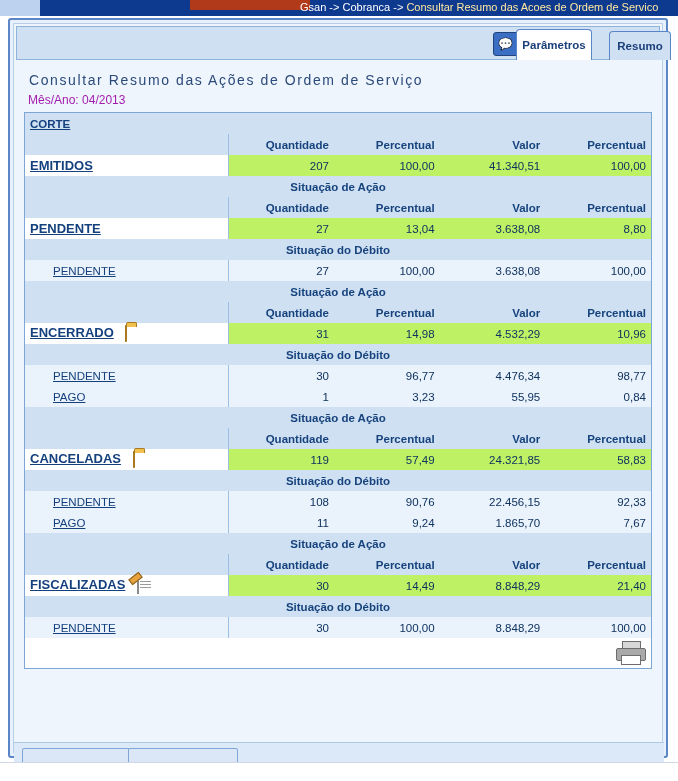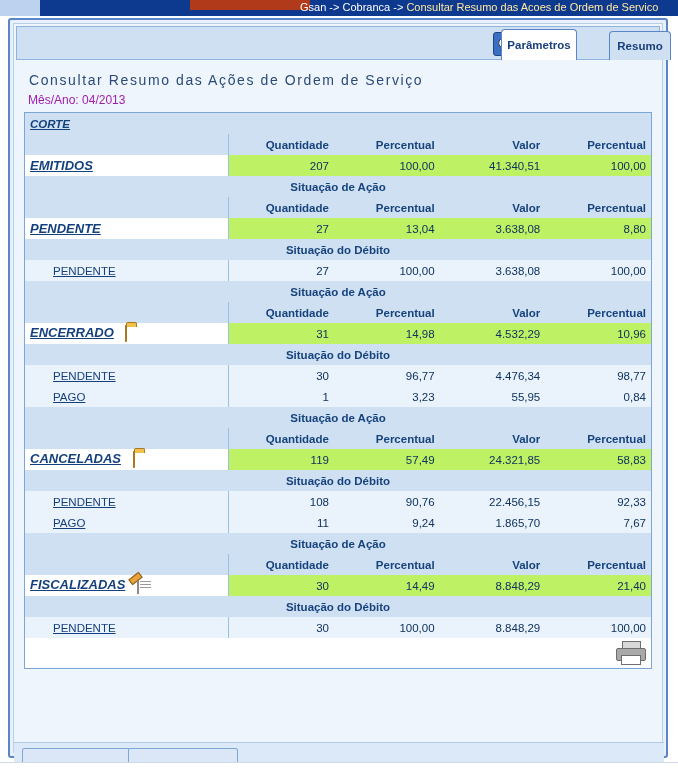--- a/index.html
+++ b/index.html
@@ -101,21 +101,21 @@
     border: 1px solid #5a86c8;
     border-bottom: none;
     border-radius: 4px 4px 0 0;
     font-size: 11.5px;
     font-weight: bold;
     color: #1a3f7a;
     text-align: center;
     line-height: 30px;
     cursor: pointer;
   }
-  .tab-params { left: 484px; width: 74px; }
+  .tab-params { left: 499px; width: 74px; }
   .tab-resumo {
     left: 592px; width: 60px;
     background: #cfe0f3;
     height: 28px;
     line-height: 28px;
     top: 4px;
   }
   
   .content {
     position: absolute;
@@ -159,21 +159,20 @@
   .row-group-header td {
     background: #cfe0f3;
     border-bottom: 1px solid #9cc0e4;
     font-weight: bold;
   }
   .group-link {
     color: #14407e;
     text-decoration: underline;
     font-weight: bold;
     cursor: pointer;
-    font-style: italic;
   }
   .sep-row td {
     background: #cfe0f3;
     text-align: center;
     font-weight: bold;
     color: #17437d;
     border-top: 1px solid #9cc0e4;
     border-bottom: 1px solid #9cc0e4;
     height: 17px;
   }

